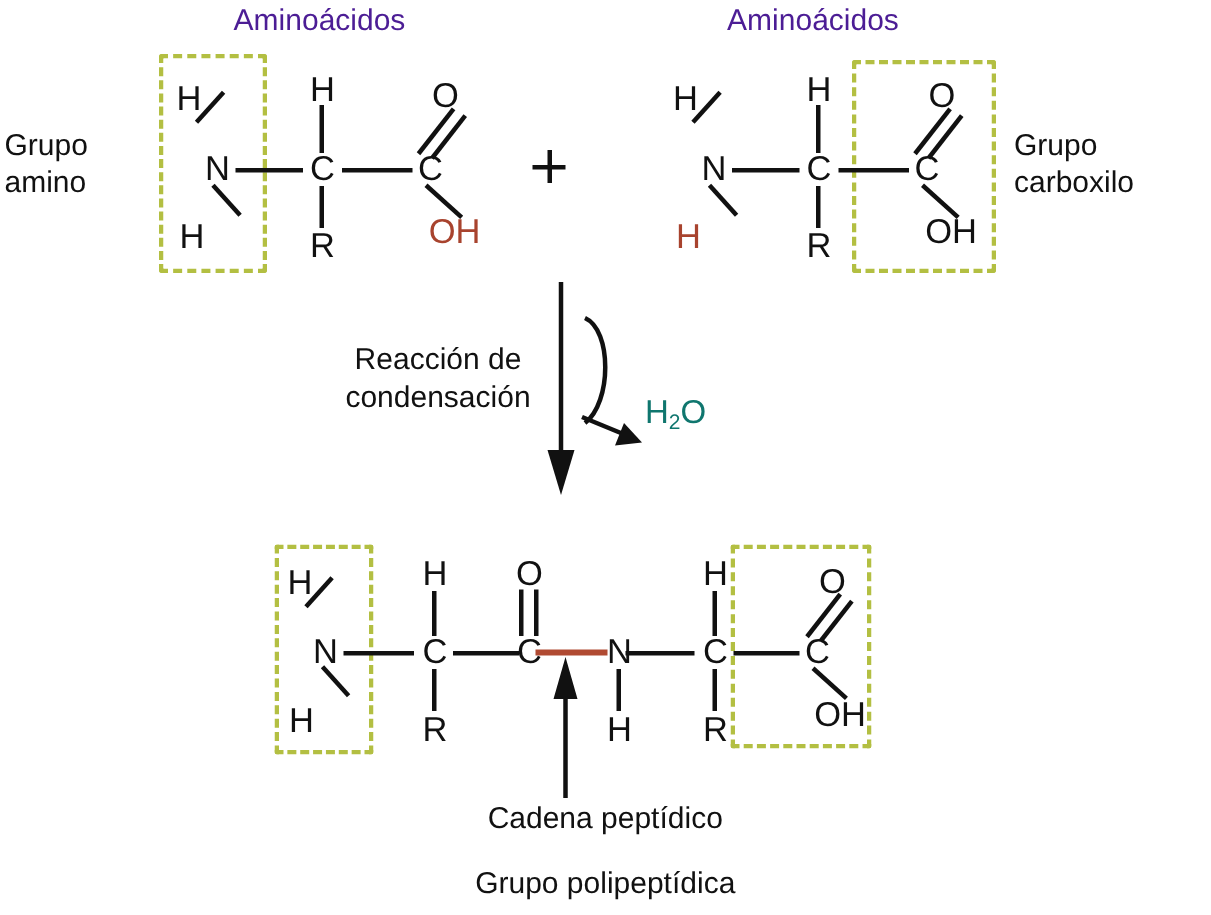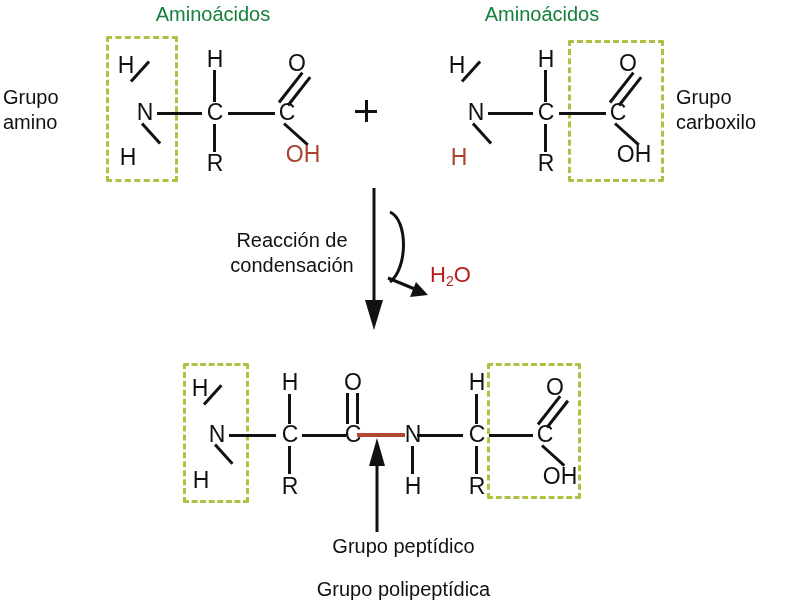--- a/index.html
+++ b/index.html
@@ -20,21 +20,21 @@
   .label {
     font-size: 20px;
     line-height: 25px;
     color: #111111;
     white-space: pre-line;
     text-align: left;
   }
   .title {
     font-size: 20px;
     line-height: 24px;
-    color: #15803d;
+    color: #4c1d95;
     text-align: center;
   }
   .caption {
     font-size: 20px;
     line-height: 24px;
     color: #111111;
     text-align: center;
     width: 100%;
   }
 
@@ -77,21 +77,21 @@
     border-radius: 2px;
   }
 
   
   .plus-h { position:absolute; background:#111; height:3px; width:22px; left:0; top:9.5px; }
   .plus-v { position:absolute; background:#111; width:3px; height:22px; left:9.5px; top:0; }
 
   
   .formula {
     font-size: 22px;
-    color: #b91c1c;
+    color: #0f766e;
     line-height: 22px;
     white-space: nowrap;
   }
   .formula sub {
     font-size: 14px;
     vertical-align: baseline;
     position: relative;
     top: 4px;
   }
 
@@ -226,15 +226,15 @@
 
 <div class="abs atom" style="left:545px; top:435px;">C</div>
 <div class="abs atom" style="left:555px; top:388px;">O</div>
 <div class="abs atom wide" style="left:560px; top:477px;">OH</div>
 
 <svg class="abs" style="left:366px; top:436px;" width="24" height="96" viewBox="0 0 24 96">
   <line x1="11" y1="96" x2="11" y2="20" stroke="#111111" stroke-width="3"></line>
   <polygon points="11,2 3,30 19,30" fill="#111111"></polygon>
 </svg>
 
-<div class="abs caption" style="left:0; top:534px;">Grupo peptídico</div>
+<div class="abs caption" style="left:0; top:534px;">Cadena peptídico</div>
 
 <div class="abs caption" style="left:0; top:577px;">Grupo polipeptídica</div>
 
 </body></html>

